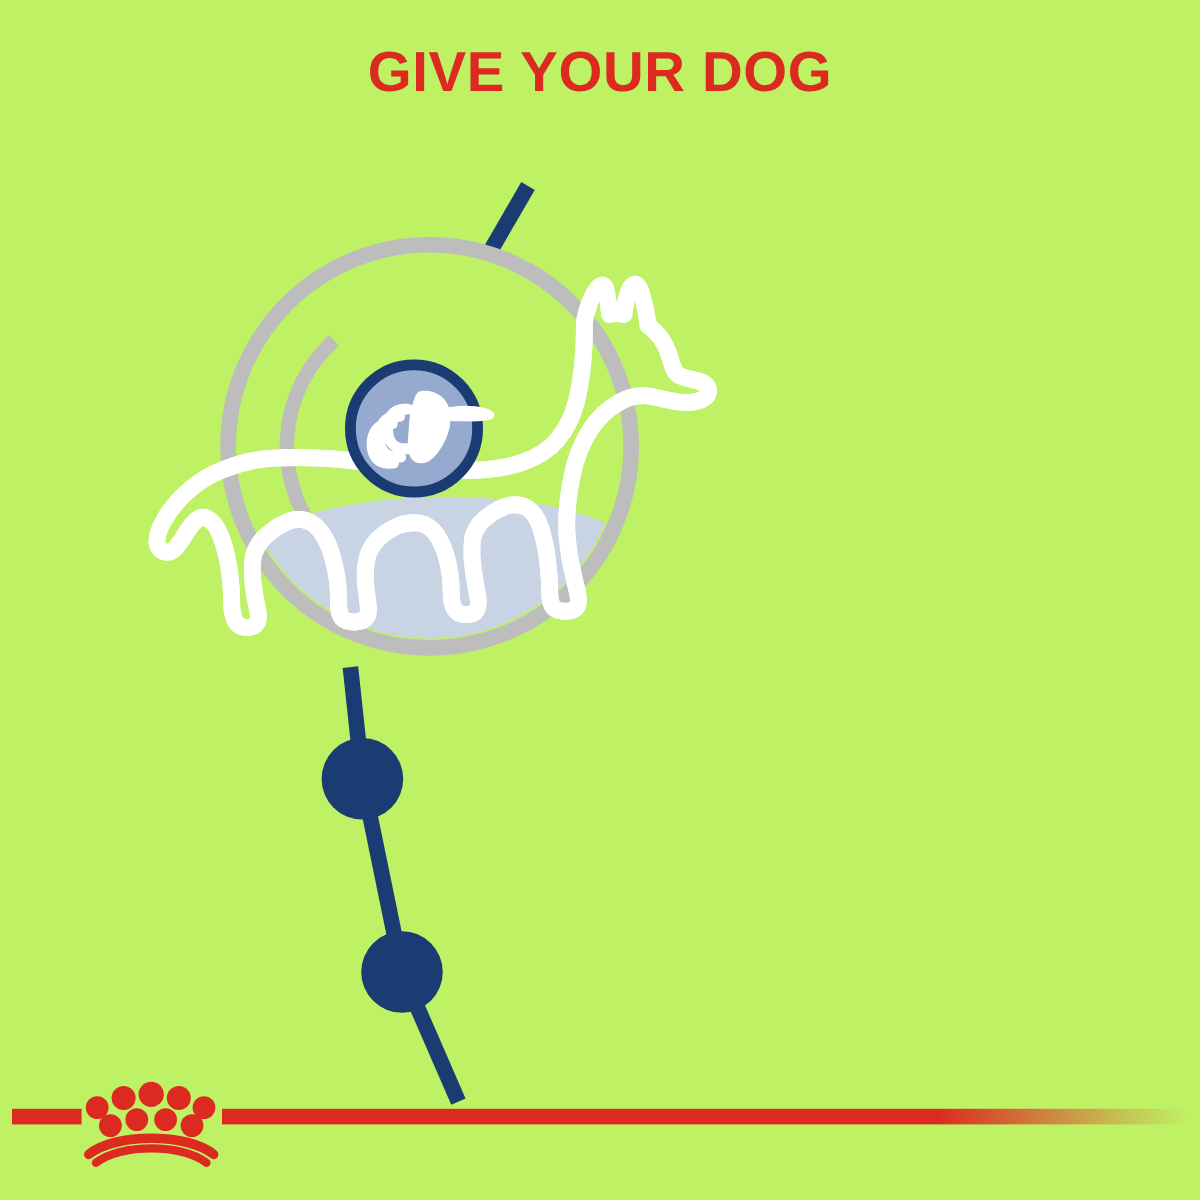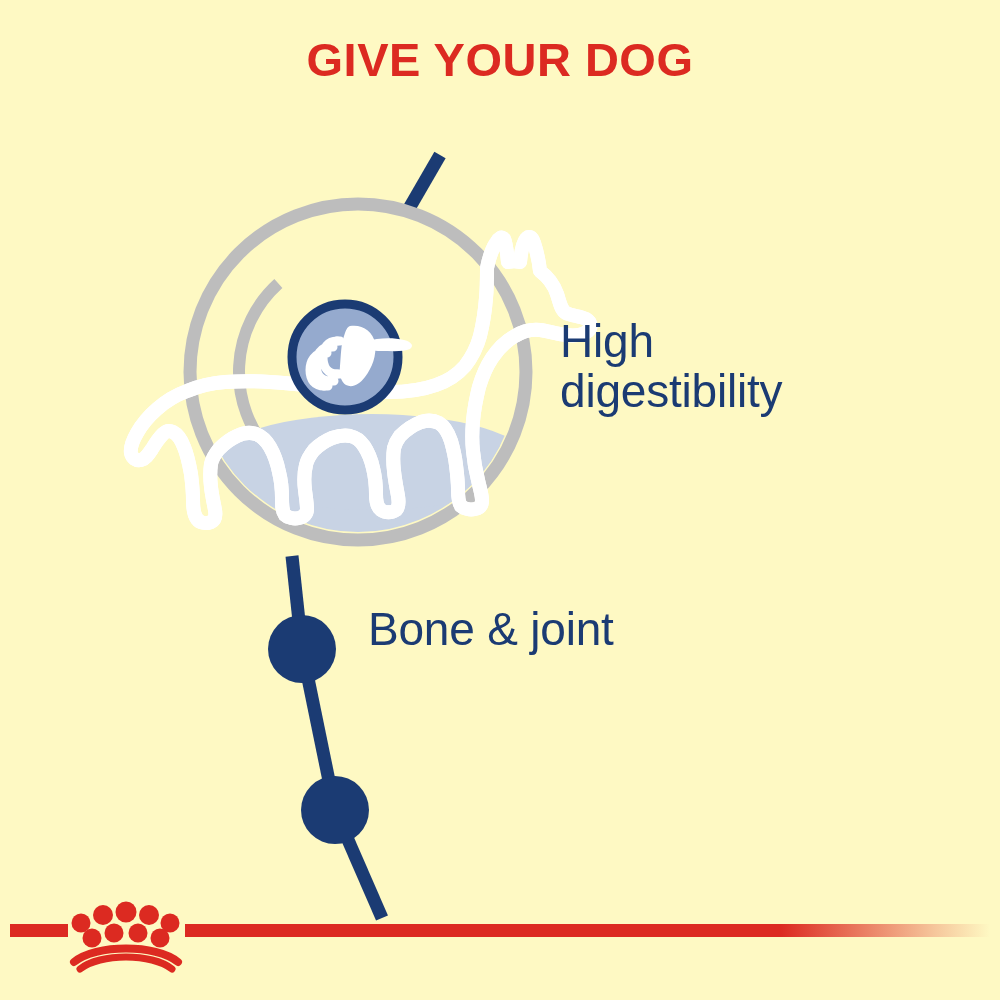--- a/index.html
+++ b/index.html
@@ -10,21 +10,21 @@
   body {
     width: 1000px;
     height: 1000px;
     font-family: "Liberation Sans", sans-serif;
     overflow: hidden;
   }
   #stage {
     position: relative;
     width: 1000px;
     height: 1000px;
-    background: #fef9c3;
+    background: #bef264;
   }
 
   
   #headline {
     position: absolute;
     left: 0;
     top: 34px;
     width: 1000px;
     text-align: center;
     color: #DC2A21;
@@ -204,27 +204,22 @@
 
     <g>
       <line x1="292" y1="556" x2="302" y2="649" stroke="#1B3B73" stroke-width="13"></line>
       <line x1="302" y1="649" x2="335" y2="810" stroke="#1B3B73" stroke-width="13"></line>
       <line x1="335" y1="810" x2="382" y2="918" stroke="#1B3B73" stroke-width="13"></line>
       <circle cx="302" cy="649" r="34" fill="#1B3B73"></circle>
       <circle cx="335" cy="810" r="34" fill="#1B3B73"></circle>
     </g>
   </svg>
 
-  <div class="feature-label" id="label-high">
-    <span class="fl-line">High</span>
-    <span class="fl-line">digestibility</span>
-  </div>
 
   <div class="feature-label" id="label-bone">
-    <span class="fl-line">Bone &amp; joint</span>
   </div>
 
 
   <svg id="footer" viewBox="0 0 1000 110" xmlns="http://www.w3.org/2000/svg">
     <defs>
       <linearGradient id="rule-fade" x1="0" y1="0" x2="1" y2="0">
         <stop offset="0" stop-color="#DC2A21" stop-opacity="1"></stop>
         <stop offset="0.74" stop-color="#DC2A21" stop-opacity="1"></stop>
         <stop offset="0.93" stop-color="#DC2A21" stop-opacity="0.25"></stop>
         <stop offset="1" stop-color="#DC2A21" stop-opacity="0"></stop>

